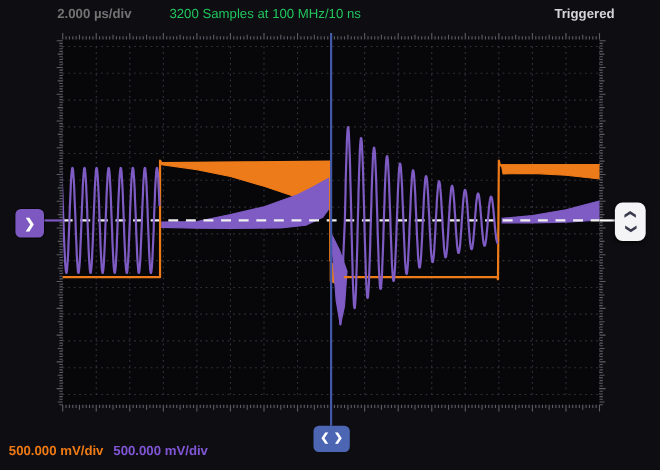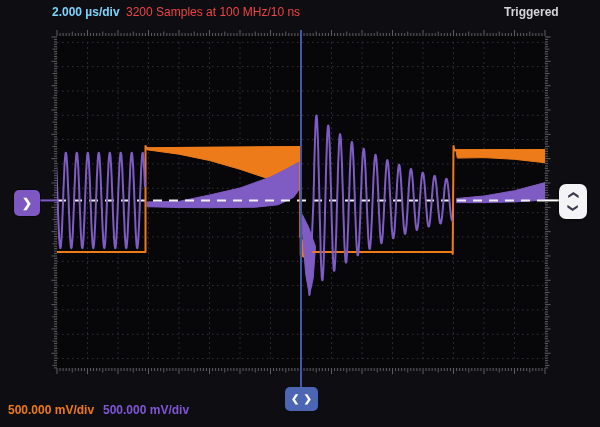--- a/index.html
+++ b/index.html
@@ -49,22 +49,22 @@
       <path d="M55.5 252.0L145.5 252.0L145.5 146.1L147.0 148.3L224.8 147.6L300.2 146.9L300.2 237.4" fill="none" stroke="#ee7b19" stroke-width="2" stroke-linejoin="round"></path>
       <path d="M312.4 252.0L452.0 252.0L452.7 253.9L453.5 145.9L454.4 150.3L546.5 150.0" fill="none" stroke="#ee7b19" stroke-width="2" stroke-linejoin="round"></path>
       <path d="M55.5 155.6L55.7 157.5L55.8 160.0L56.0 162.8L56.2 166.1L56.4 169.7L56.6 173.7L56.8 178.0L56.9 182.5L57.1 187.3L57.3 192.1L57.5 197.1L57.7 202.1L57.9 207.0L58.0 211.9L58.2 216.7L58.4 221.3L58.6 225.7L58.8 229.8L59.0 233.5L59.1 236.9L59.3 239.9L59.5 242.5L59.7 244.6L59.9 246.2L60.1 247.4L60.2 248.0L60.4 248.1L60.6 247.6L60.8 246.7L61.0 245.2L61.1 243.3L61.3 240.8L61.5 238.0L61.7 234.7L61.9 231.1L62.1 227.1L62.2 222.8L62.4 218.3L62.6 213.5L62.8 208.7L63.0 203.7L63.2 198.7L63.3 193.8L63.5 188.9L63.7 184.1L63.9 179.5L64.1 175.1L64.3 171.0L64.4 167.3L64.6 163.9L64.8 160.9L65.0 158.3L65.2 156.2L65.4 154.6L65.5 153.4L65.7 152.8L65.9 152.7L66.1 153.2L66.3 154.1L66.5 155.6L66.6 157.5L66.8 160.0L67.0 162.8L67.2 166.1L67.4 169.7L67.6 173.7L67.7 178.0L67.9 182.5L68.1 187.3L68.3 192.1L68.5 197.1L68.7 202.1L68.8 207.0L69.0 211.9L69.2 216.7L69.4 221.3L69.6 225.7L69.7 229.8L69.9 233.5L70.1 236.9L70.3 239.9L70.5 242.5L70.7 244.6L70.8 246.2L71.0 247.4L71.2 248.0L71.4 248.1L71.6 247.6L71.8 246.7L71.9 245.2L72.1 243.3L72.3 240.8L72.5 238.0L72.7 234.7L72.9 231.1L73.0 227.1L73.2 222.8L73.4 218.3L73.6 213.5L73.8 208.7L74.0 203.7L74.1 198.7L74.3 193.8L74.5 188.9L74.7 184.1L74.9 179.5L75.1 175.1L75.2 171.0L75.4 167.3L75.6 163.9L75.8 160.9L76.0 158.3L76.2 156.2L76.3 154.6L76.5 153.4L76.7 152.8L76.9 152.7L77.1 153.2L77.3 154.1L77.4 155.6L77.6 157.5L77.8 160.0L78.0 162.8L78.2 166.1L78.4 169.7L78.5 173.7L78.7 178.0L78.9 182.5L79.1 187.3L79.3 192.1L79.4 197.1L79.6 202.1L79.8 207.0L80.0 211.9L80.2 216.7L80.4 221.3L80.5 225.7L80.7 229.8L80.9 233.5L81.1 236.9L81.3 239.9L81.5 242.5L81.6 244.6L81.8 246.2L82.0 247.4L82.2 248.0L82.4 248.1L82.6 247.6L82.7 246.7L82.9 245.2L83.1 243.3L83.3 240.8L83.5 238.0L83.7 234.7L83.8 231.1L84.0 227.1L84.2 222.8L84.4 218.3L84.6 213.5L84.8 208.7L84.9 203.7L85.1 198.7L85.3 193.8L85.5 188.9L85.7 184.1L85.9 179.5L86.0 175.1L86.2 171.0L86.4 167.3L86.6 163.9L86.8 160.9L87.0 158.3L87.1 156.2L87.3 154.6L87.5 153.4L87.7 152.8L87.9 152.7L88.0 153.2L88.2 154.1L88.4 155.6L88.6 157.5L88.8 160.0L89.0 162.8L89.1 166.1L89.3 169.7L89.5 173.7L89.7 178.0L89.9 182.5L90.1 187.3L90.2 192.1L90.4 197.1L90.6 202.1L90.8 207.0L91.0 211.9L91.2 216.7L91.3 221.3L91.5 225.7L91.7 229.8L91.9 233.5L92.1 236.9L92.3 239.9L92.4 242.5L92.6 244.6L92.8 246.2L93.0 247.4L93.2 248.0L93.4 248.1L93.5 247.6L93.7 246.7L93.9 245.2L94.1 243.3L94.3 240.8L94.5 238.0L94.6 234.7L94.8 231.1L95.0 227.1L95.2 222.8L95.4 218.3L95.6 213.5L95.7 208.7L95.9 203.7L96.1 198.7L96.3 193.8L96.5 188.9L96.7 184.1L96.8 179.5L97.0 175.1L97.2 171.0L97.4 167.3L97.6 163.9L97.7 160.9L97.9 158.3L98.1 156.2L98.3 154.6L98.5 153.4L98.7 152.8L98.8 152.7L99.0 153.2L99.2 154.1L99.4 155.6L99.6 157.5L99.8 160.0L99.9 162.8L100.1 166.1L100.3 169.7L100.5 173.7L100.7 178.0L100.9 182.5L101.0 187.3L101.2 192.1L101.4 197.1L101.6 202.1L101.8 207.0L102.0 211.9L102.1 216.7L102.3 221.3L102.5 225.7L102.7 229.8L102.9 233.5L103.1 236.9L103.2 239.9L103.4 242.5L103.6 244.6L103.8 246.2L104.0 247.4L104.2 248.0L104.3 248.1L104.5 247.6L104.7 246.7L104.9 245.2L105.1 243.3L105.3 240.8L105.4 238.0L105.6 234.7L105.8 231.1L106.0 227.1L106.2 222.8L106.3 218.3L106.5 213.5L106.7 208.7L106.9 203.7L107.1 198.7L107.3 193.8L107.4 188.9L107.6 184.1L107.8 179.5L108.0 175.1L108.2 171.0L108.4 167.3L108.5 163.9L108.7 160.9L108.9 158.3L109.1 156.2L109.3 154.6L109.5 153.4L109.6 152.8L109.8 152.7L110.0 153.2L110.2 154.1L110.4 155.6L110.6 157.5L110.7 160.0L110.9 162.8L111.1 166.1L111.3 169.7L111.5 173.7L111.7 178.0L111.8 182.5L112.0 187.3L112.2 192.1L112.4 197.1L112.6 202.1L112.8 207.0L112.9 211.9L113.1 216.7L113.3 221.3L113.5 225.7L113.7 229.8L113.9 233.5L114.0 236.9L114.2 239.9L114.4 242.5L114.6 244.6L114.8 246.2L115.0 247.4L115.1 248.0L115.3 248.1L115.5 247.6L115.7 246.7L115.9 245.2L116.0 243.3L116.2 240.8L116.4 238.0L116.6 234.7L116.8 231.1L117.0 227.1L117.1 222.8L117.3 218.3L117.5 213.5L117.7 208.7L117.9 203.7L118.1 198.7L118.2 193.8L118.4 188.9L118.6 184.1L118.8 179.5L119.0 175.1L119.2 171.0L119.3 167.3L119.5 163.9L119.7 160.9L119.9 158.3L120.1 156.2L120.3 154.6L120.4 153.4L120.6 152.8L120.8 152.7L121.0 153.2L121.2 154.1L121.4 155.6L121.5 157.5L121.7 160.0L121.9 162.8L122.1 166.1L122.3 169.7L122.5 173.7L122.6 178.0L122.8 182.5L123.0 187.3L123.2 192.1L123.4 197.1L123.6 202.1L123.7 207.0L123.9 211.9L124.1 216.7L124.3 221.3L124.5 225.7L124.6 229.8L124.8 233.5L125.0 236.9L125.2 239.9L125.4 242.5L125.6 244.6L125.7 246.2L125.9 247.4L126.1 248.0L126.3 248.1L126.5 247.6L126.7 246.7L126.8 245.2L127.0 243.3L127.2 240.8L127.4 238.0L127.6 234.7L127.8 231.1L127.9 227.1L128.1 222.8L128.3 218.3L128.5 213.5L128.7 208.7L128.9 203.7L129.0 198.7L129.2 193.8L129.4 188.9L129.6 184.1L129.8 179.5L130.0 175.1L130.1 171.0L130.3 167.3L130.5 163.9L130.7 160.9L130.9 158.3L131.1 156.2L131.2 154.6L131.4 153.4L131.6 152.8L131.8 152.7L132.0 153.2L132.2 154.1L132.3 155.6L132.5 157.5L132.7 160.0L132.9 162.8L133.1 166.1L133.3 169.7L133.4 173.7L133.6 178.0L133.8 182.5L134.0 187.3L134.2 192.1L134.3 197.1L134.5 202.1L134.7 207.0L134.9 211.9L135.1 216.7L135.3 221.3L135.4 225.7L135.6 229.8L135.8 233.5L136.0 236.9L136.2 239.9L136.4 242.5L136.5 244.6L136.7 246.2L136.9 247.4L137.1 248.0L137.3 248.1L137.5 247.6L137.6 246.7L137.8 245.2L138.0 243.3L138.2 240.8L138.4 238.0L138.6 234.7L138.7 231.1L138.9 227.1L139.1 222.8L139.3 218.3L139.5 213.5L139.7 208.7L139.8 203.7L140.0 198.7L140.2 193.8L140.4 188.9L140.6 184.1L140.8 179.5L140.9 175.1L141.1 171.0L141.3 167.3L141.5 163.9L141.7 160.9L141.9 158.3L142.0 156.2L142.2 154.6L142.4 153.4L142.6 152.8L142.8 152.7L142.9 153.2L143.1 154.1L143.3 155.6L143.5 157.5L143.7 160.0L143.9 162.8L144.0 166.1L144.2 169.7L144.4 173.7L144.6 178.0L144.8 182.5L145.0 187.3" fill="none" stroke="#7f5cc4" stroke-width="2" stroke-linejoin="round"></path>
       <path d="M309.4 295.3L313.5 200.4L313.7 191.9L313.9 183.5L314.1 175.3L314.2 167.4L314.4 159.8L314.6 152.7L314.8 146.0L315.0 139.8L315.2 134.3L315.3 129.4L315.5 125.2L315.7 121.7L315.9 118.9L316.1 117.0L316.3 115.8L316.4 115.5L316.6 115.9L316.8 117.2L317.0 119.2L317.2 122.0L317.3 125.5L317.5 129.7L317.7 134.5L317.9 140.0L318.1 146.0L318.3 152.5L318.4 159.5L318.6 166.7L318.8 174.3L319.0 182.1L319.2 190.1L319.4 198.1L319.5 206.1L319.7 214.0L319.9 221.7L320.1 229.3L320.3 236.5L320.5 243.3L320.6 249.8L320.8 255.7L321.0 261.1L321.2 265.9L321.4 270.0L321.6 273.5L321.7 276.3L321.9 278.3L322.1 279.6L322.3 280.2L322.5 280.0L322.7 279.1L322.8 277.4L323.0 275.0L323.2 271.8L323.4 268.1L323.6 263.7L323.8 258.7L323.9 253.2L324.1 247.2L324.3 240.8L324.5 234.1L324.7 227.0L324.9 219.7L325.0 212.3L325.2 204.8L325.4 197.3L325.6 189.8L325.8 182.5L325.9 175.3L326.1 168.4L326.3 161.9L326.5 155.7L326.7 150.0L326.9 144.8L327.0 140.1L327.2 136.0L327.4 132.6L327.6 129.8L327.8 127.6L328.0 126.2L328.1 125.5L328.3 125.5L328.5 126.1L328.7 127.5L328.9 129.6L329.1 132.3L329.2 135.7L329.4 139.7L329.6 144.2L329.8 149.2L330.0 154.7L330.2 160.6L330.3 166.9L330.5 173.4L330.7 180.2L330.9 187.2L331.1 194.2L331.3 201.3L331.4 208.3L331.6 215.3L331.8 222.0L332.0 228.6L332.2 234.8L332.4 240.7L332.5 246.2L332.7 251.3L332.9 255.8L333.1 259.8L333.3 263.3L333.5 266.1L333.6 268.3L333.8 269.8L334.0 270.7L334.2 270.9L334.4 270.5L334.6 269.3L334.7 267.6L334.9 265.2L335.1 262.2L335.3 258.6L335.5 254.5L335.6 249.9L335.8 244.9L336.0 239.4L336.2 233.7L336.4 227.6L336.6 221.3L336.7 214.8L336.9 208.2L337.1 201.5L337.3 194.9L337.5 188.3L337.7 181.9L337.8 175.7L338.0 169.7L338.2 164.1L338.4 158.8L338.6 153.9L338.8 149.5L338.9 145.6L339.1 142.2L339.3 139.4L339.5 137.1L339.7 135.5L339.9 134.5L340.0 134.1L340.2 134.4L340.4 135.2L340.6 136.7L340.8 138.8L341.0 141.4L341.1 144.6L341.3 148.3L341.5 152.5L341.7 157.2L341.9 162.2L342.1 167.5L342.2 173.2L342.4 179.0L342.6 185.1L342.8 191.3L343.0 197.5L343.2 203.8L343.3 210.0L343.5 216.0L343.7 222.0L343.9 227.6L344.1 233.0L344.2 238.1L344.4 242.8L344.6 247.1L344.8 250.9L345.0 254.2L345.2 257.0L345.3 259.3L345.5 261.0L345.7 262.1L345.9 262.6L346.1 262.6L346.3 261.9L346.4 260.7L346.6 258.9L346.8 256.6L347.0 253.7L347.2 250.4L347.4 246.6L347.5 242.4L347.7 237.7L347.9 232.8L348.1 227.6L348.3 222.1L348.5 216.4L348.6 210.7L348.8 204.8L349.0 198.9L349.2 193.1L349.4 187.3L349.6 181.7L349.7 176.3L349.9 171.2L350.1 166.3L350.3 161.8L350.5 157.7L350.7 153.9L350.8 150.7L351.0 147.9L351.2 145.6L351.4 143.9L351.6 142.6L351.8 142.0L351.9 141.9L352.1 142.3L352.3 143.3L352.5 144.8L352.7 146.9L352.9 149.4L353.0 152.5L353.2 155.9L353.4 159.8L353.6 164.0L353.8 168.6L353.9 173.4L354.1 178.5L354.3 183.8L354.5 189.2L354.7 194.6L354.9 200.2L355.0 205.7L355.2 211.1L355.4 216.4L355.6 221.6L355.8 226.5L356.0 231.1L356.1 235.5L356.3 239.5L356.5 243.1L356.7 246.3L356.9 249.0L357.1 251.3L357.2 253.1L357.4 254.4L357.6 255.2L357.8 255.4L358.0 255.2L358.2 254.4L358.3 253.1L358.5 251.3L358.7 249.0L358.9 246.3L359.1 243.2L359.3 239.7L359.4 235.8L359.6 231.6L359.8 227.1L360.0 222.4L360.2 217.5L360.4 212.5L360.5 207.3L360.7 202.1L360.9 196.9L361.1 191.8L361.3 186.8L361.5 181.9L361.6 177.2L361.8 172.8L362.0 168.6L362.2 164.7L362.4 161.2L362.5 158.1L362.7 155.4L362.9 153.1L363.1 151.3L363.3 149.9L363.5 149.1L363.6 148.7L363.8 148.8L364.0 149.4L364.2 150.5L364.4 152.0L364.6 154.0L364.7 156.4L364.9 159.3L365.1 162.5L365.3 166.0L365.5 169.9L365.7 174.0L365.8 178.4L366.0 183.0L366.2 187.7L366.4 192.5L366.6 197.3L366.8 202.2L366.9 207.1L367.1 211.8L367.3 216.5L367.5 220.9L367.7 225.2L367.9 229.2L368.0 232.9L368.2 236.3L368.4 239.3L368.6 242.0L368.8 244.3L369.0 246.1L369.1 247.5L369.3 248.4L369.5 248.9L369.7 249.0L369.9 248.5L370.1 247.7L370.2 246.3L370.4 244.6L370.6 242.4L370.8 239.9L371.0 237.0L371.1 233.7L371.3 230.2L371.5 226.3L371.7 222.3L371.9 218.1L372.1 213.7L372.2 209.2L372.4 204.6L372.6 200.0L372.8 195.5L373.0 191.0L373.2 186.6L373.3 182.3L373.5 178.3L373.7 174.4L373.9 170.8L374.1 167.6L374.3 164.6L374.4 162.0L374.6 159.8L374.8 157.9L375.0 156.5L375.2 155.5L375.4 154.9L375.5 154.7L375.7 155.0L375.9 155.7L376.1 156.8L376.3 158.4L376.5 160.3L376.6 162.6L376.8 165.2L377.0 168.2L377.2 171.4L377.4 174.9L377.6 178.7L377.7 182.6L377.9 186.7L378.1 190.9L378.3 195.2L378.5 199.5L378.7 203.8L378.8 208.1L379.0 212.2L379.2 216.3L379.4 220.1L379.6 223.8L379.8 227.2L379.9 230.4L380.1 233.3L380.3 235.8L380.5 238.0L380.7 239.9L380.8 241.3L381.0 242.4L381.2 243.1L381.4 243.3L381.6 243.2L381.8 242.7L381.9 241.7L382.1 240.4L382.3 238.7L382.5 236.6L382.7 234.2L382.9 231.5L383.0 228.5L383.2 225.3L383.4 221.8L383.6 218.2L383.8 214.4L384.0 210.5L384.1 206.5L384.3 202.4L384.5 198.4L384.7 194.4L384.9 190.4L385.1 186.6L385.2 182.9L385.4 179.4L385.6 176.1L385.8 173.1L386.0 170.3L386.2 167.8L386.3 165.6L386.5 163.8L386.7 162.3L386.9 161.2L387.1 160.4L387.3 160.1L387.4 160.1L387.6 160.5L387.8 161.3L388.0 162.4L388.2 163.9L388.4 165.8L388.5 167.9L388.7 170.4L388.9 173.1L389.1 176.1L389.3 179.3L389.4 182.7L389.6 186.2L389.8 189.8L390.0 193.6L390.2 197.4L390.4 201.2L390.5 205.0L390.7 208.7L390.9 212.3L391.1 215.8L391.3 219.2L391.5 222.4L391.6 225.3L391.8 228.0L392.0 230.4L392.2 232.5L392.4 234.4L392.6 235.8L392.7 237.0L392.9 237.8L393.1 238.2L393.3 238.3L393.5 238.0L393.7 237.4L393.8 236.4L394.0 235.1L394.2 233.5L394.4 231.6L394.6 229.3L394.8 226.8L394.9 224.1L395.1 221.2L395.3 218.0L395.5 214.7L395.7 211.3L395.9 207.8L396.0 204.3L396.2 200.7L396.4 197.1L396.6 193.6L396.8 190.2L397.0 186.8L397.1 183.6L397.3 180.6L397.5 177.8L397.7 175.2L397.9 172.8L398.1 170.7L398.2 169.0L398.4 167.5L398.6 166.3L398.8 165.4L399.0 164.9L399.1 164.7L399.3 164.9L399.5 165.4L399.7 166.2L399.9 167.4L400.1 168.8L400.2 170.6L400.4 172.6L400.6 174.8L400.8 177.4L401.0 180.1L401.2 183.0L401.3 186.0L401.5 189.2L401.7 192.4L401.9 195.8L402.1 199.1L402.3 202.5L402.4 205.8L402.6 209.1L402.8 212.3L403.0 215.3L403.2 218.2L403.4 220.9L403.5 223.4L403.7 225.7L403.9 227.7L404.1 229.5L404.3 231.0L404.5 232.2L404.6 233.1L404.8 233.6L405.0 233.9L405.2 233.8L405.4 233.5L405.6 232.8L405.7 231.8L405.9 230.5L406.1 229.0L406.3 227.1L406.5 225.1L406.7 222.8L406.8 220.3L407.0 217.6L407.2 214.8L407.4 211.8L407.6 208.8L407.7 205.7L407.9 202.5L408.1 199.3L408.3 196.2L408.5 193.1L408.7 190.1L408.8 187.2L409.0 184.5L409.2 181.9L409.4 179.4L409.6 177.2L409.8 175.3L409.9 173.5L410.1 172.0L410.3 170.8L410.5 169.9L410.7 169.3L410.9 169.0L411.0 168.9L411.2 169.2L411.4 169.8L411.6 170.6L411.8 171.7L412.0 173.1L412.1 174.8L412.3 176.6L412.5 178.7L412.7 181.0L412.9 183.5L413.1 186.1L413.2 188.8L413.4 191.7L413.6 194.6L413.8 197.6L414.0 200.5L414.2 203.5L414.3 206.4L414.5 209.3L414.7 212.0L414.9 214.6L415.1 217.1L415.3 219.5L415.4 221.6L415.6 223.5L415.8 225.2L416.0 226.7L416.2 227.9L416.4 228.8L416.5 229.5L416.7 229.9L416.9 230.0L417.1 229.8L417.3 229.4L417.4 228.7L417.6 227.7L417.8 226.5L418.0 225.0L418.2 223.3L418.4 221.4L418.5 219.3L418.7 217.0L418.9 214.6L419.1 212.0L419.3 209.4L419.5 206.7L419.6 203.9L419.8 201.1L420.0 198.3L420.2 195.6L420.4 192.9L420.6 190.2L420.7 187.7L420.9 185.3L421.1 183.1L421.3 181.0L421.5 179.2L421.7 177.5L421.8 176.1L422.0 174.9L422.2 173.9L422.4 173.2L422.6 172.8L422.8 172.6L422.9 172.7L423.1 173.0L423.3 173.6L423.5 174.5L423.7 175.5L423.9 176.9L424.0 178.4L424.2 180.2L424.4 182.1L424.6 184.2L424.8 186.4L425.0 188.8L425.1 191.2L425.3 193.8L425.5 196.4L425.7 199.0L425.9 201.6L426.0 204.2L426.2 206.8L426.4 209.2L426.6 211.6L426.8 213.9L427.0 216.1L427.1 218.0L427.3 219.9L427.5 221.5L427.7 222.9L427.9 224.1L428.1 225.1L428.2 225.8L428.4 226.3L428.6 226.5L428.8 226.5L429.0 226.3L429.2 225.8L429.3 225.0L429.5 224.1L429.7 222.9L429.9 221.5L430.1 219.9L430.3 218.2L430.4 216.2L430.6 214.2L430.8 212.0L431.0 209.7L431.2 207.3L431.4 204.9L431.5 202.5L431.7 200.0L431.9 197.5L432.1 195.1L432.3 192.8L432.5 190.5L432.6 188.3L432.8 186.3L433.0 184.3L433.2 182.6L433.4 181.0L433.6 179.6L433.7 178.4L433.9 177.5L434.1 176.7L434.3 176.2L434.5 175.9L434.7 175.8L434.8 176.0L435.0 176.4L435.2 177.0L435.4 177.9L435.6 178.9L435.7 180.2L435.9 181.6L436.1 183.2L436.3 185.0L436.5 186.9L436.7 188.9L436.8 191.0L437.0 193.2L437.2 195.5L437.4 197.8L437.6 200.1L437.8 202.4L437.9 204.7L438.1 206.9L438.3 209.1L438.5 211.2L438.7 213.1L438.9 215.0L439.0 216.7L439.2 218.2L439.4 219.6L439.6 220.7L439.8 221.7L440.0 222.5L440.1 223.0L440.3 223.4L440.5 223.5L440.7 223.4L440.9 223.1L441.1 222.6L441.2 221.8L441.4 220.9L441.6 219.8L441.8 218.5L442.0 217.0L442.2 215.4L442.3 213.6L442.5 211.8L442.7 209.8L442.9 207.8L443.1 205.6L443.3 203.5L443.4 201.3L443.6 199.1L443.8 197.0L444.0 194.9L444.2 192.8L444.3 190.8L444.5 189.0L444.7 187.2L444.9 185.6L445.1 184.1L445.3 182.7L445.4 181.6L445.6 180.6L445.8 179.8L446.0 179.3L446.2 178.9L446.4 178.7L446.5 178.7L446.7 179.0L446.9 179.4L447.1 180.0L447.3 180.9L447.5 181.9L447.6 183.0L447.8 184.4L448.0 185.8L448.2 187.5L448.4 189.2L448.6 191.0L448.7 192.9L448.9 194.9L449.1 196.9L449.3 198.9L449.5 201.0L449.7 203.0L449.8 205.0L450.0 207.0L450.2 208.9L450.4 210.7L450.6 212.3L450.8 213.9L450.9 215.4L451.1 216.6L451.3 217.8L451.5 218.7L451.7 219.5L451.9 220.1L452.0 220.5L452.2 220.8L452.4 220.8L452.6 220.6" fill="none" stroke="#7f5cc4" stroke-width="2" stroke-linejoin="round"></path>
     </g>
     <line x1="40" y1="200.4" x2="57" y2="200.4" stroke="#7c58c0" stroke-width="2"></line>
     <line x1="545" y1="200.4" x2="560" y2="200.4" stroke="#ffffff" stroke-width="2"></line>
     <line x1="301.0" y1="30" x2="301.0" y2="387" stroke="#4458a8" stroke-width="2"></line>
   </svg>
 
-<span class="lbl bold" id="tpd" style="left: 52px; top: 5px; color: #7dd3fc;">2.000 µs/div</span>
-<span class="lbl" id="smp" style="left: 126px; top: 5px; color: #ef4444;">3200 Samples at 100 MHz/10 ns</span>
+<span class="lbl bold" id="tpd" style="left: 52px; top: 5px; color: #737373;">2.000 µs/div</span>
+<span class="lbl" id="smp" style="left: 154px; top: 5px; color: #22c55e;">3200 Samples at 100 MHz/10 ns</span>
 <span class="lbl" id="trg" style="left: 504px; top: 5px; color: rgb(214, 214, 216); font-weight: bold;">Triggered</span>
 
 <div class="btn" id="trig-handle" style="background: rgb(124, 88, 192); color: rgb(255, 255, 255);">
   <span class="chev">❯</span>
 </div>
 
 <div class="btn" id="offset-ctl" style="background: rgb(244, 244, 246); color: rgb(58, 58, 78);">
   <span class="chev rot-up">❯</span>
   <span class="chev rot-down">❯</span>
 </div>

